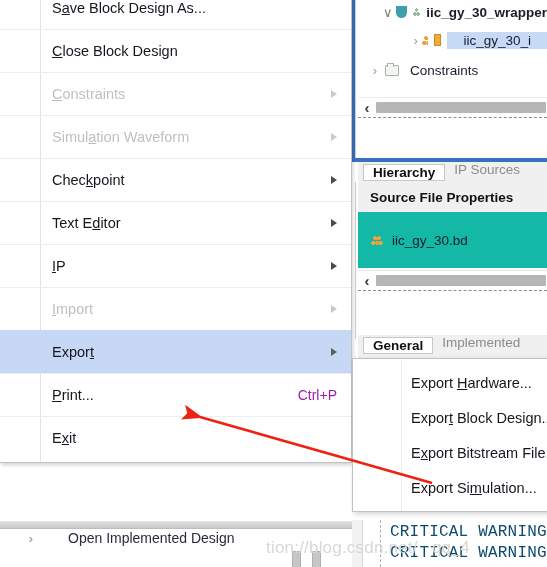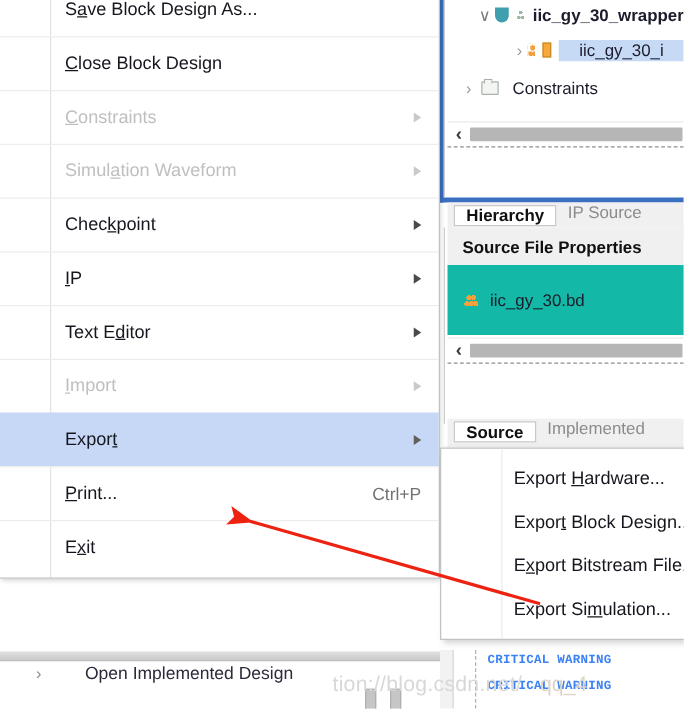--- a/index.html
+++ b/index.html
@@ -210,23 +210,23 @@
   }
   .console-dash {
     position: absolute;
     left: 28px; top: 0; bottom: 0;
     border-left: 1px dashed #b0b0b0;
   }
   .warn-line {
     position: absolute;
     left: 38px;
     font-family: "Liberation Mono", monospace;
-    font-size: 10px;
-    font-weight: bold;
-    color: #3b82f6;
+    font-size: 16px;
+    font-weight: normal;
+    color: #0c4a6e;
     white-space: nowrap;
     letter-spacing: 0.2px;
   }
 
   
   #bg-bottom-left {
     position: absolute;
     left: 0; top: 521px; width: 352px; height: 46px;
     background: #ffffff;
     overflow: hidden;
@@ -287,21 +287,21 @@
     white-space: nowrap;
   }
   .mi.sep { border-top: 1px solid #ededed; }
   .mi.disabled { color: #bfbfbf; }
   .mi.selected {
     background: #c6d8f5;
   }
   .mi .label { flex: 0 0 auto; }
   .mi .accel {
     margin-left: auto;
-    color: #737373;
+    color: #a21caf;
     font-size: 14px;
   }
   .mi .submenu-arrow {
     margin-left: auto;
     width: 0; height: 0;
     border-left: 6px solid #4a4a4a;
     border-top: 4.5px solid transparent;
     border-bottom: 4.5px solid transparent;
   }
   .mi.disabled .submenu-arrow { border-left-color: #c9c9c9; }
@@ -397,21 +397,21 @@
 
     <div class="hscroll" style="top:100px;">
       <span class="hs-arrow">‹</span>
       <span class="hs-track"></span>
     </div>
 
     <div class="dashed-sep" style="top:120px;"></div>
 
     <div class="tabstrip" style="top:122px;">
       <span class="tab active">Hierarchy</span>
-      <span class="tab">IP Source</span>
+      <span class="tab">IP Sources</span>
     </div>
   </div>
 
   <div class="pane-outer" id="prop-pane">
     <div class="pane-left-rule"></div>
 
     <div class="pane-title">Source File Properties</div>
 
     <div class="prop-row">
       <span class="icon-sq ic-bd"></span>
@@ -419,21 +419,21 @@
     </div>
 
     <div class="hscroll" style="top:88px;">
       <span class="hs-arrow">‹</span>
       <span class="hs-track"></span>
     </div>
 
     <div class="dashed-sep" style="top:108px;"></div>
 
     <div class="tabstrip" style="top:110px;">
-      <span class="tab active">Source</span>
+      <span class="tab active">General</span>
       <span class="tab">Implemented</span>
     </div>
   </div>
 </div>
 
 <div id="console-area">
   <div class="console-gutter"></div>
   <div class="console-dash"></div>
   <div class="warn-line" style="top:3px;">CRITICAL WARNING</div>
   <div class="warn-line" style="top:24px;">CRITICAL WARNING</div>
@@ -469,26 +469,26 @@
     <span class="label">Simul<span class="mn">a</span>tion Waveform</span>
     <span class="submenu-arrow"></span>
   </div>
 
   <div class="mi sep">
     <span class="label">Chec<span class="mn">k</span>point</span>
     <span class="submenu-arrow"></span>
   </div>
 
   <div class="mi sep">
+    <span class="label">Text E<span class="mn">d</span>itor</span>
+    <span class="submenu-arrow"></span>
+  </div>
+
+  <div class="mi sep">
     <span class="label"><span class="mn">I</span>P</span>
-    <span class="submenu-arrow"></span>
-  </div>
-
-  <div class="mi sep">
-    <span class="label">Text E<span class="mn">d</span>itor</span>
     <span class="submenu-arrow"></span>
   </div>
 
   <div class="mi sep disabled">
     <span class="label"><span class="mn">I</span>mport</span>
     <span class="submenu-arrow"></span>
   </div>
 
   <div class="mi selected">
     <span class="label">Expor<span class="mn">t</span></span>

